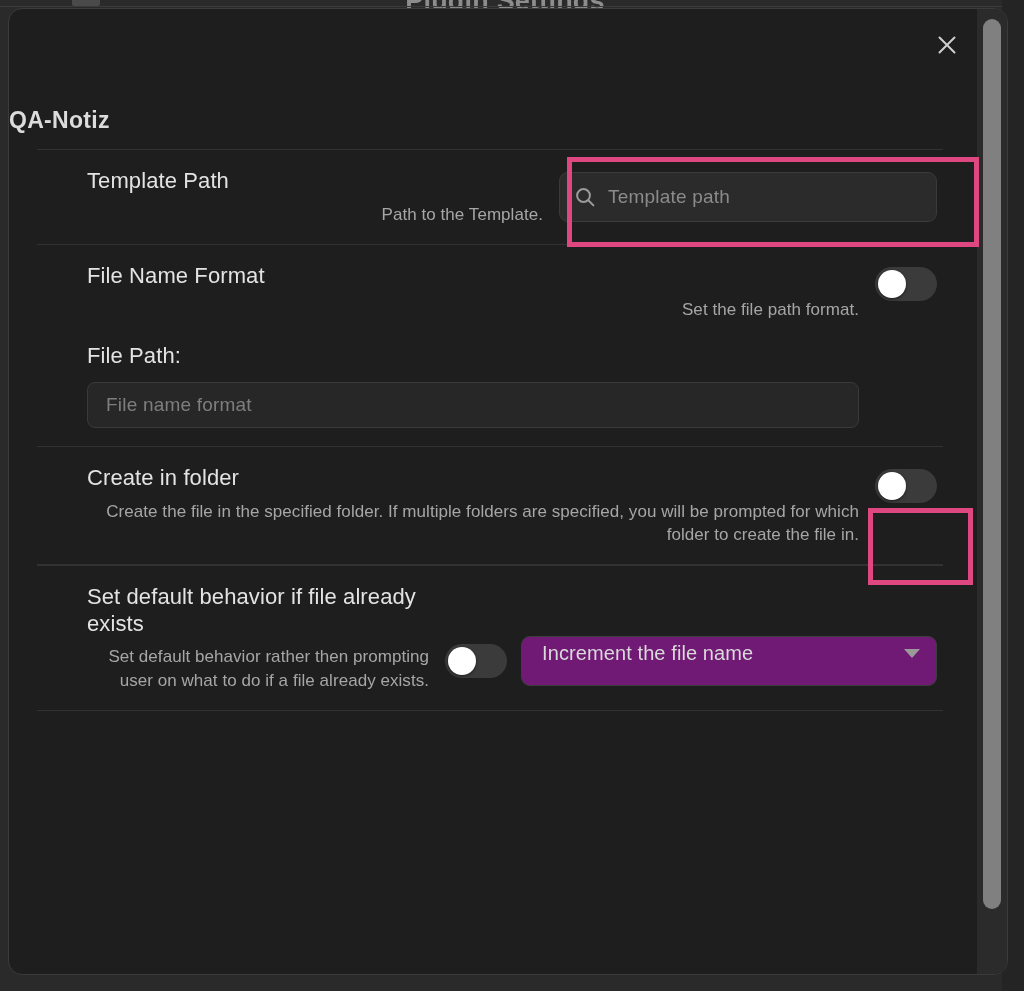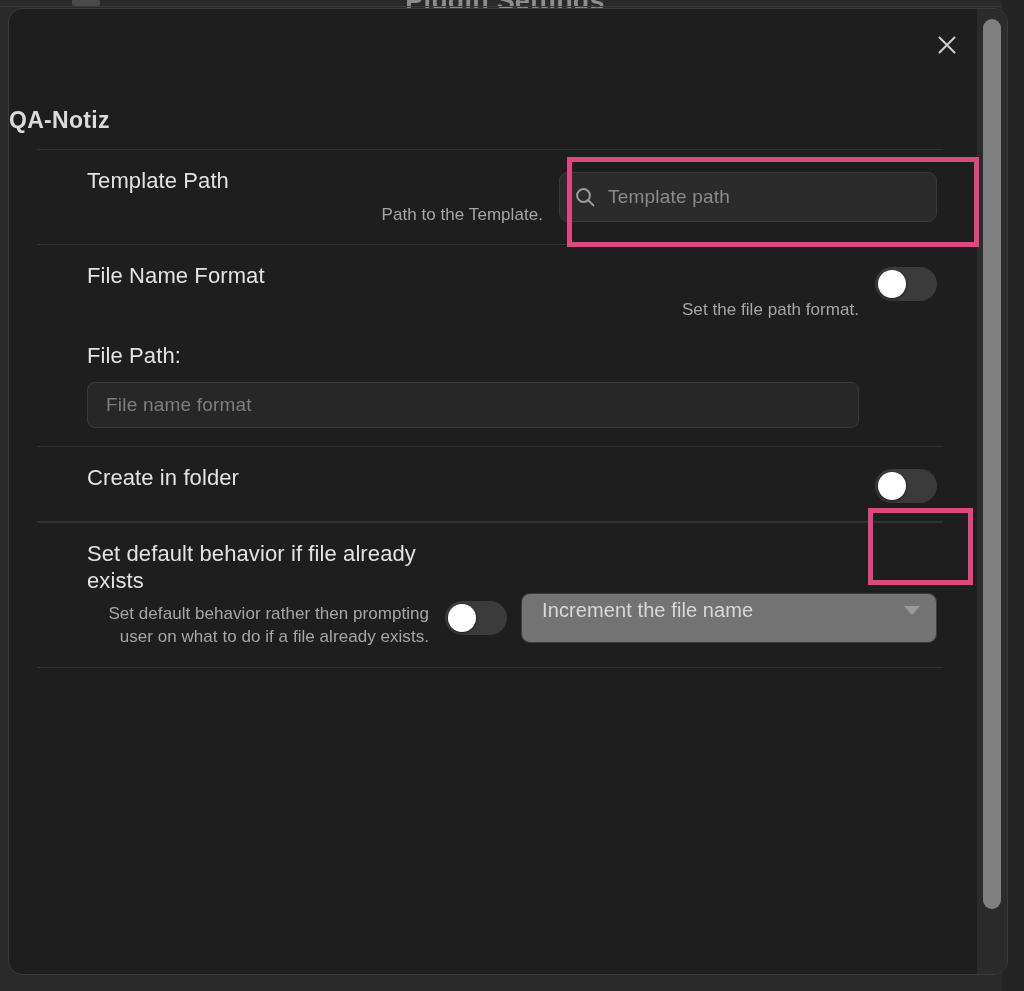--- a/index.html
+++ b/index.html
@@ -213,21 +213,21 @@
     height: 28px;
     border-radius: 50%;
     background: #ffffff;
     box-shadow: 0 1px 3px rgba(0,0,0,.55);
   }
 
   
   .dropdown {
     width: 416px;
     height: 50px;
-    background: #737373;
+    background: #701a75;
     border: 1px solid #3d3d3d;
     border-radius: 9px;
     display: flex;
     align-items: center;
     justify-content: space-between;
     padding: 0 16px 15px 20px;
     cursor: pointer;
   }
   .dropdown .dd-label {
     font-size: 20px;
@@ -348,20 +348,21 @@
           <div class="knob"></div>
         </div>
       </div>
     </div>
 
     <div class="divider"></div>
 
     <div class="setting-row">
       <div class="setting-info">
         <div class="setting-name">Create in folder</div>
+        <div class="setting-desc" style="max-width:830px;">Create the file in the specified folder. If multiple folders are specified, you will be prompted for which folder to create the file in.</div>
       </div>
       <div class="setting-control">
         <div class="toggle">
           <div class="knob"></div>
         </div>
       </div>
     </div>
 
     <div class="divider"></div>
 

